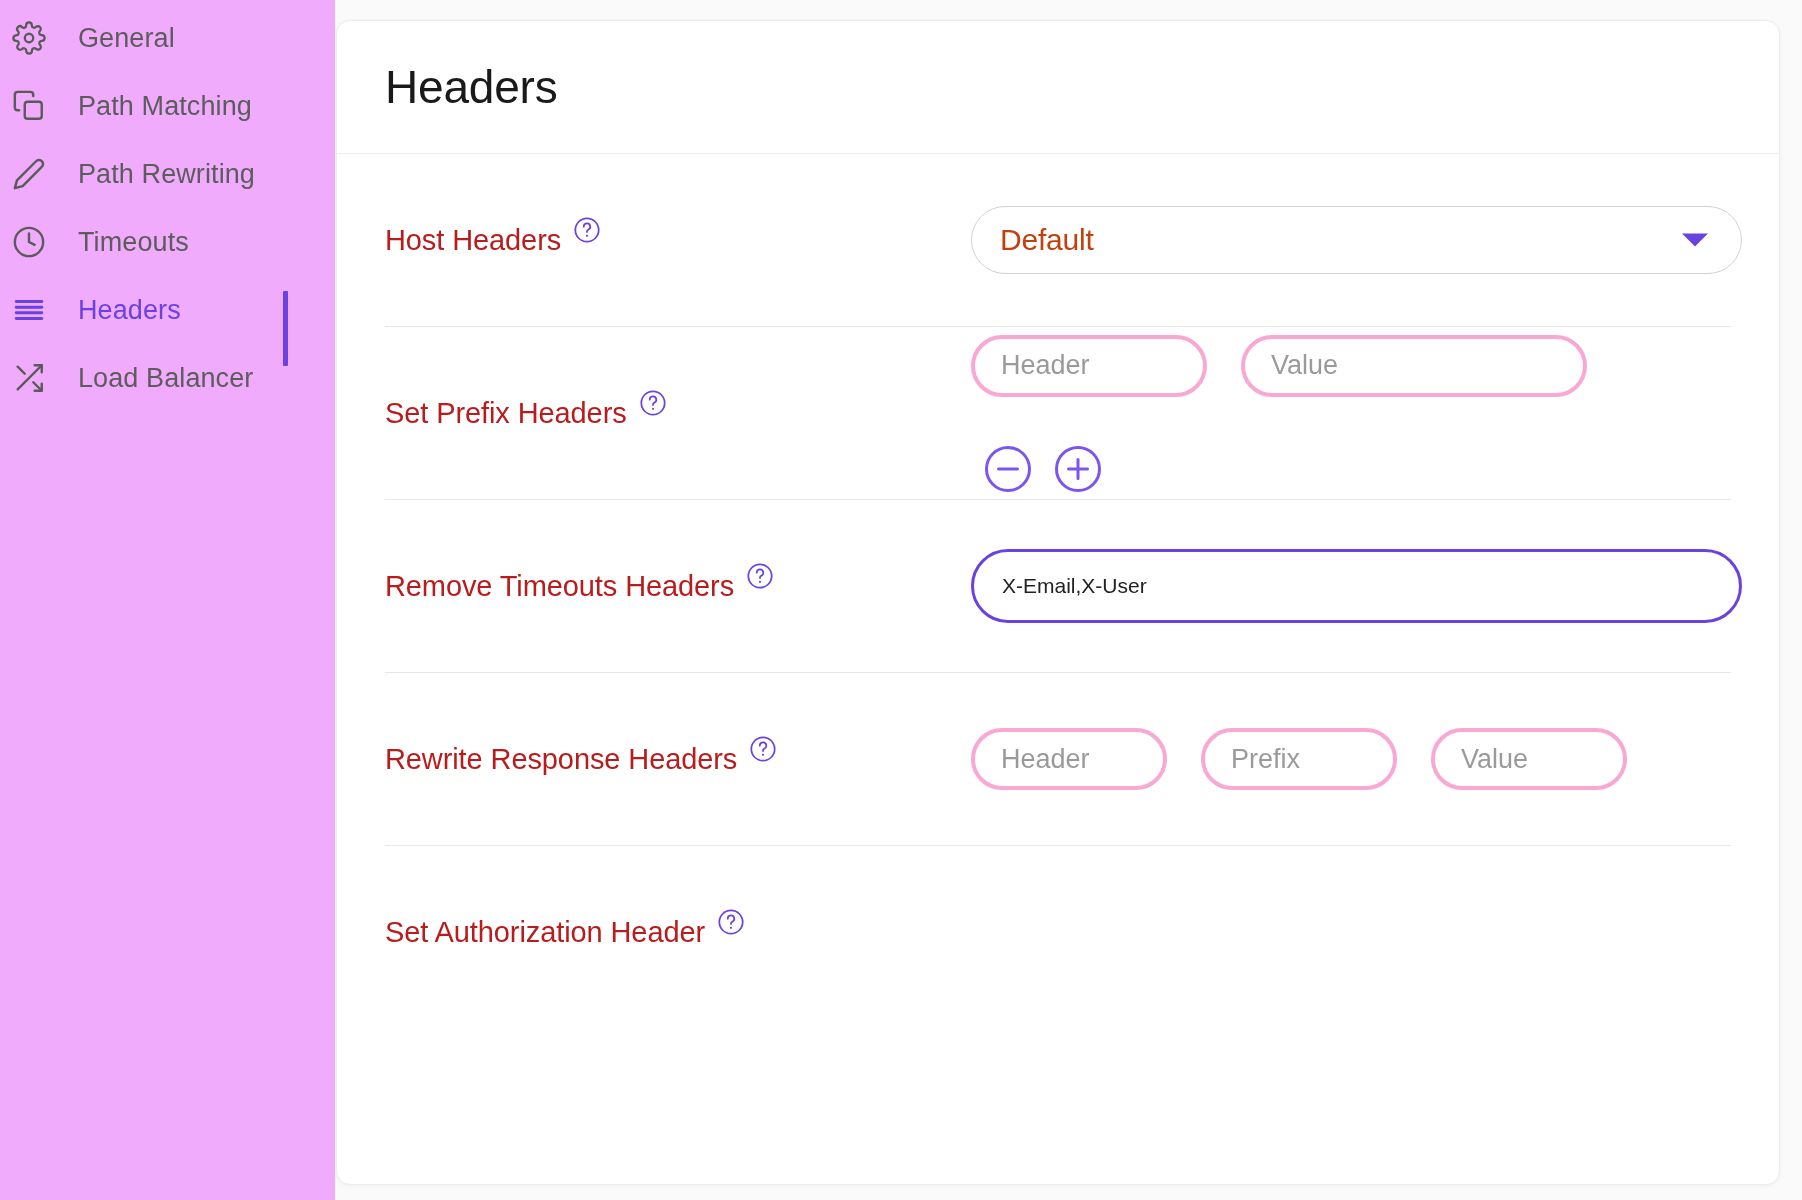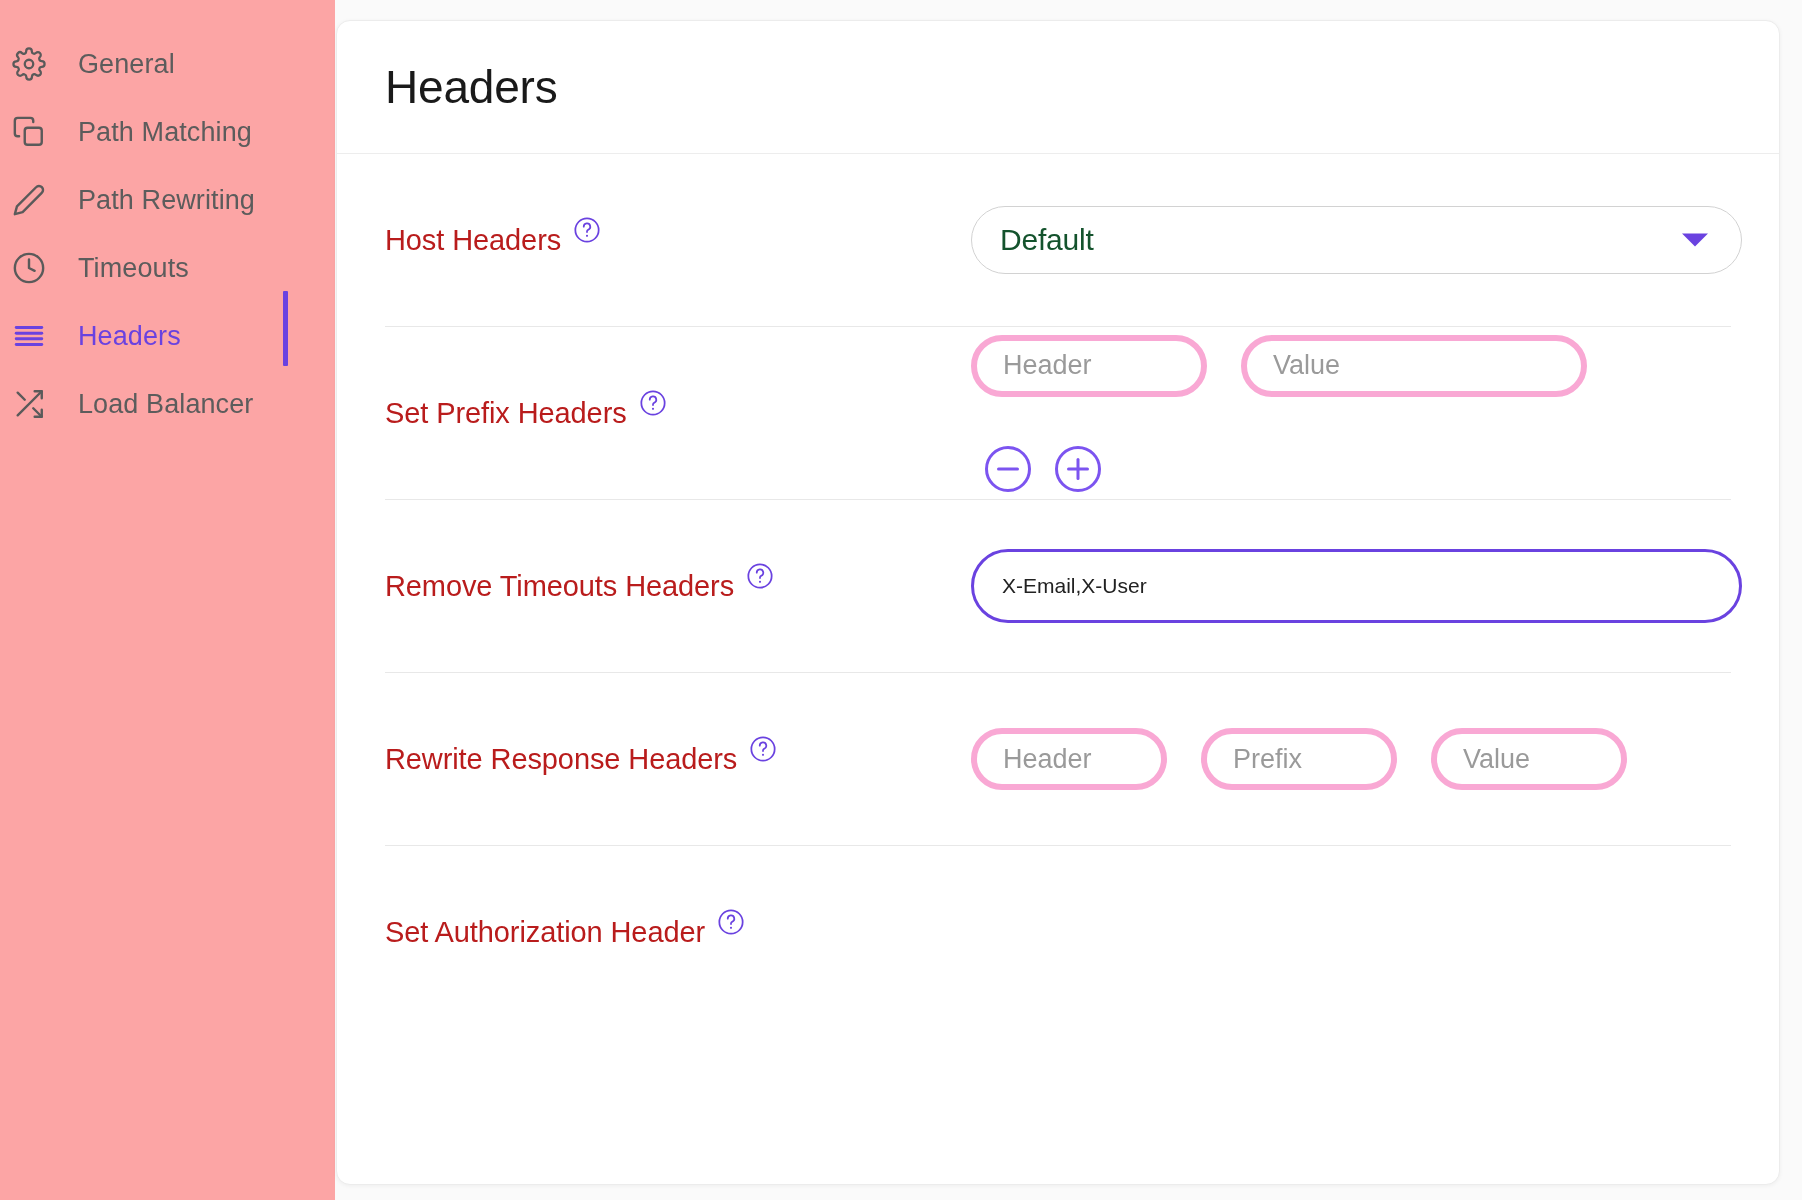--- a/index.html
+++ b/index.html
@@ -22,22 +22,22 @@
     width: 1802px;
     height: 1200px;
     display: flex;
   }
 
   
   .sidebar {
     position: relative;
     width: 335px;
     flex: 0 0 335px;
-    background: #fca5a5;
-    padding-top: 30px;
+    background: #f0abfc;
+    padding-top: 4px;
   }
 
   .nav-list {
     list-style: none;
   }
 
   .nav-item {
     position: relative;
     display: flex;
     align-items: center;
@@ -146,21 +146,21 @@
     display: flex;
     align-items: center;
     min-height: 172px;
     gap: 34px;
     flex-wrap: wrap;
   }
 
   
   .pill-input {
     height: 62px;
-    border: 6px solid #f9a8d4;
+    border: 4px solid #f9a8d4;
     border-radius: 32px;
     background: #fff;
     font-family: "Liberation Sans", sans-serif;
     font-size: 27px;
     color: #2b2b2b;
     padding: 0 26px;
     outline: none;
   }
   .pill-input::placeholder { color: #9a9a9a; }
 
@@ -197,21 +197,21 @@
     border-radius: 34px;
     background: #fff;
     display: flex;
     align-items: center;
     padding: 0 28px;
     cursor: pointer;
   }
 
   .select-value {
     font-size: 30px;
-    color: #14532d;
+    color: #c2410c;
     letter-spacing: -0.2px;
   }
 
   .select-caret {
     position: absolute;
     right: 34px;
     top: 50%;
     transform: translateY(-50%);
     width: 0;
     height: 0;

